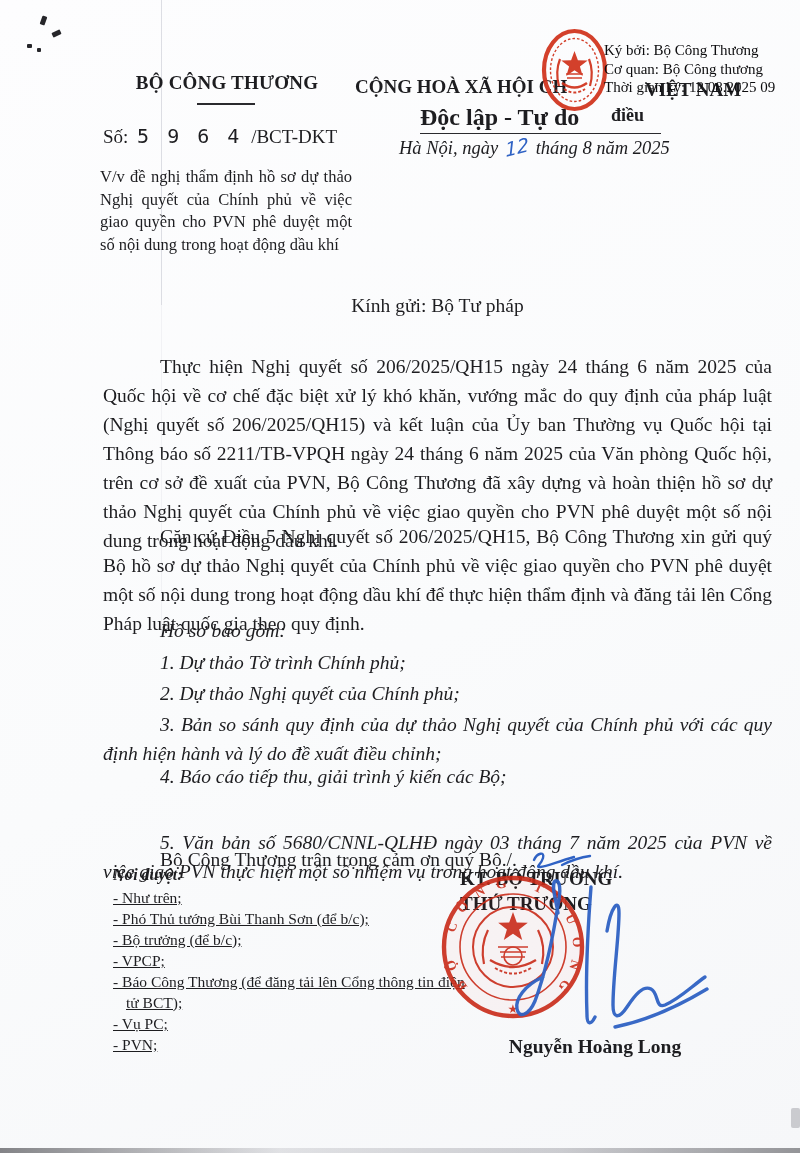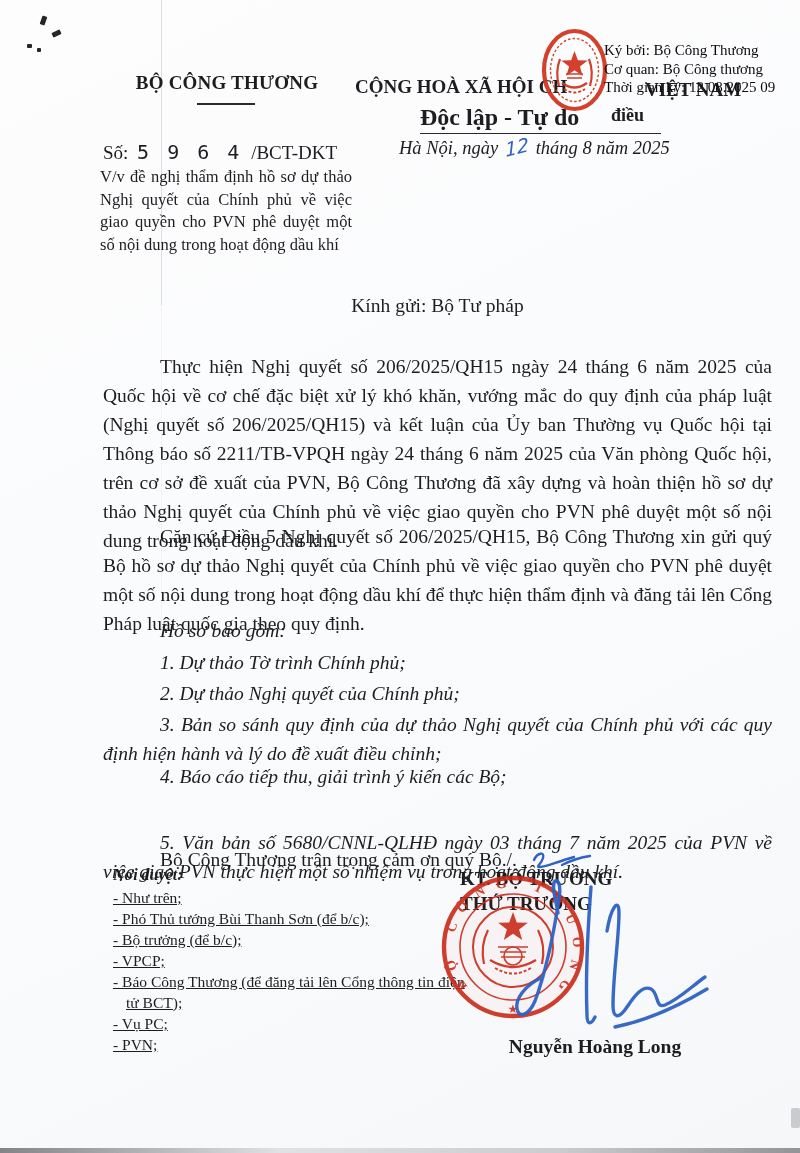--- a/index.html
+++ b/index.html
@@ -9,21 +9,21 @@
     margin:0 auto;
     background:linear-gradient(155deg,#fdfdfe 0%,#fafbfc 55%,#f6f7f9 100%);
     overflow:hidden;
     font-family:"Liberation Serif","DejaVu Serif",serif;
     color:#1d1d20;
   }
   .abs{position:absolute;}
   
   .org-name{left:95px;top:72px;width:264px;text-align:center;font-weight:bold;font-size:19px;letter-spacing:.2px;}
   .org-underline{left:197px;top:103px;width:58px;border-top:2px solid #2a2a2e;}
-  .doc-number{left:103px;top:140px;font-size:19px;white-space:nowrap;text-align:center;}
+  .doc-number{left:103px;top:124px;font-size:19px;white-space:nowrap;text-align:center;}
   .doc-number .num{font-family:"DejaVu Sans Mono",monospace;font-size:20px;letter-spacing:3px;padding:0 4px;}
   .subject{left:100px;top:166px;width:252px;font-size:16.5px;line-height:22.5px;text-align:justify;}
   .nh-line1-left{left:355px;top:76px;font-weight:bold;font-size:19px;white-space:nowrap;}
   .nh-line1-right{left:645px;top:79px;font-weight:bold;font-size:19px;white-space:nowrap;}
   .motto-left{left:420px;top:104px;font-weight:bold;font-size:24px;white-space:nowrap;}
   .motto-right{left:611px;top:105px;font-weight:bold;font-size:18px;white-space:nowrap;}
   .motto-underline{left:420px;top:133px;width:241px;border-top:1.6px solid #2a2a2e;}
   .dateline{left:399px;top:136px;font-style:italic;font-size:18.5px;white-space:nowrap;}
   .hand-day{display:inline-block;color:#2f62c4;font-family:"DejaVu Sans",sans-serif;font-style:italic;font-size:19px;transform:rotate(-14deg) skewX(-10deg);margin:0 2px;}
   .digital-sig{left:604px;top:41px;width:260px;font-size:15px;line-height:18.5px;color:#0c0c0e;white-space:nowrap;z-index:6;}

